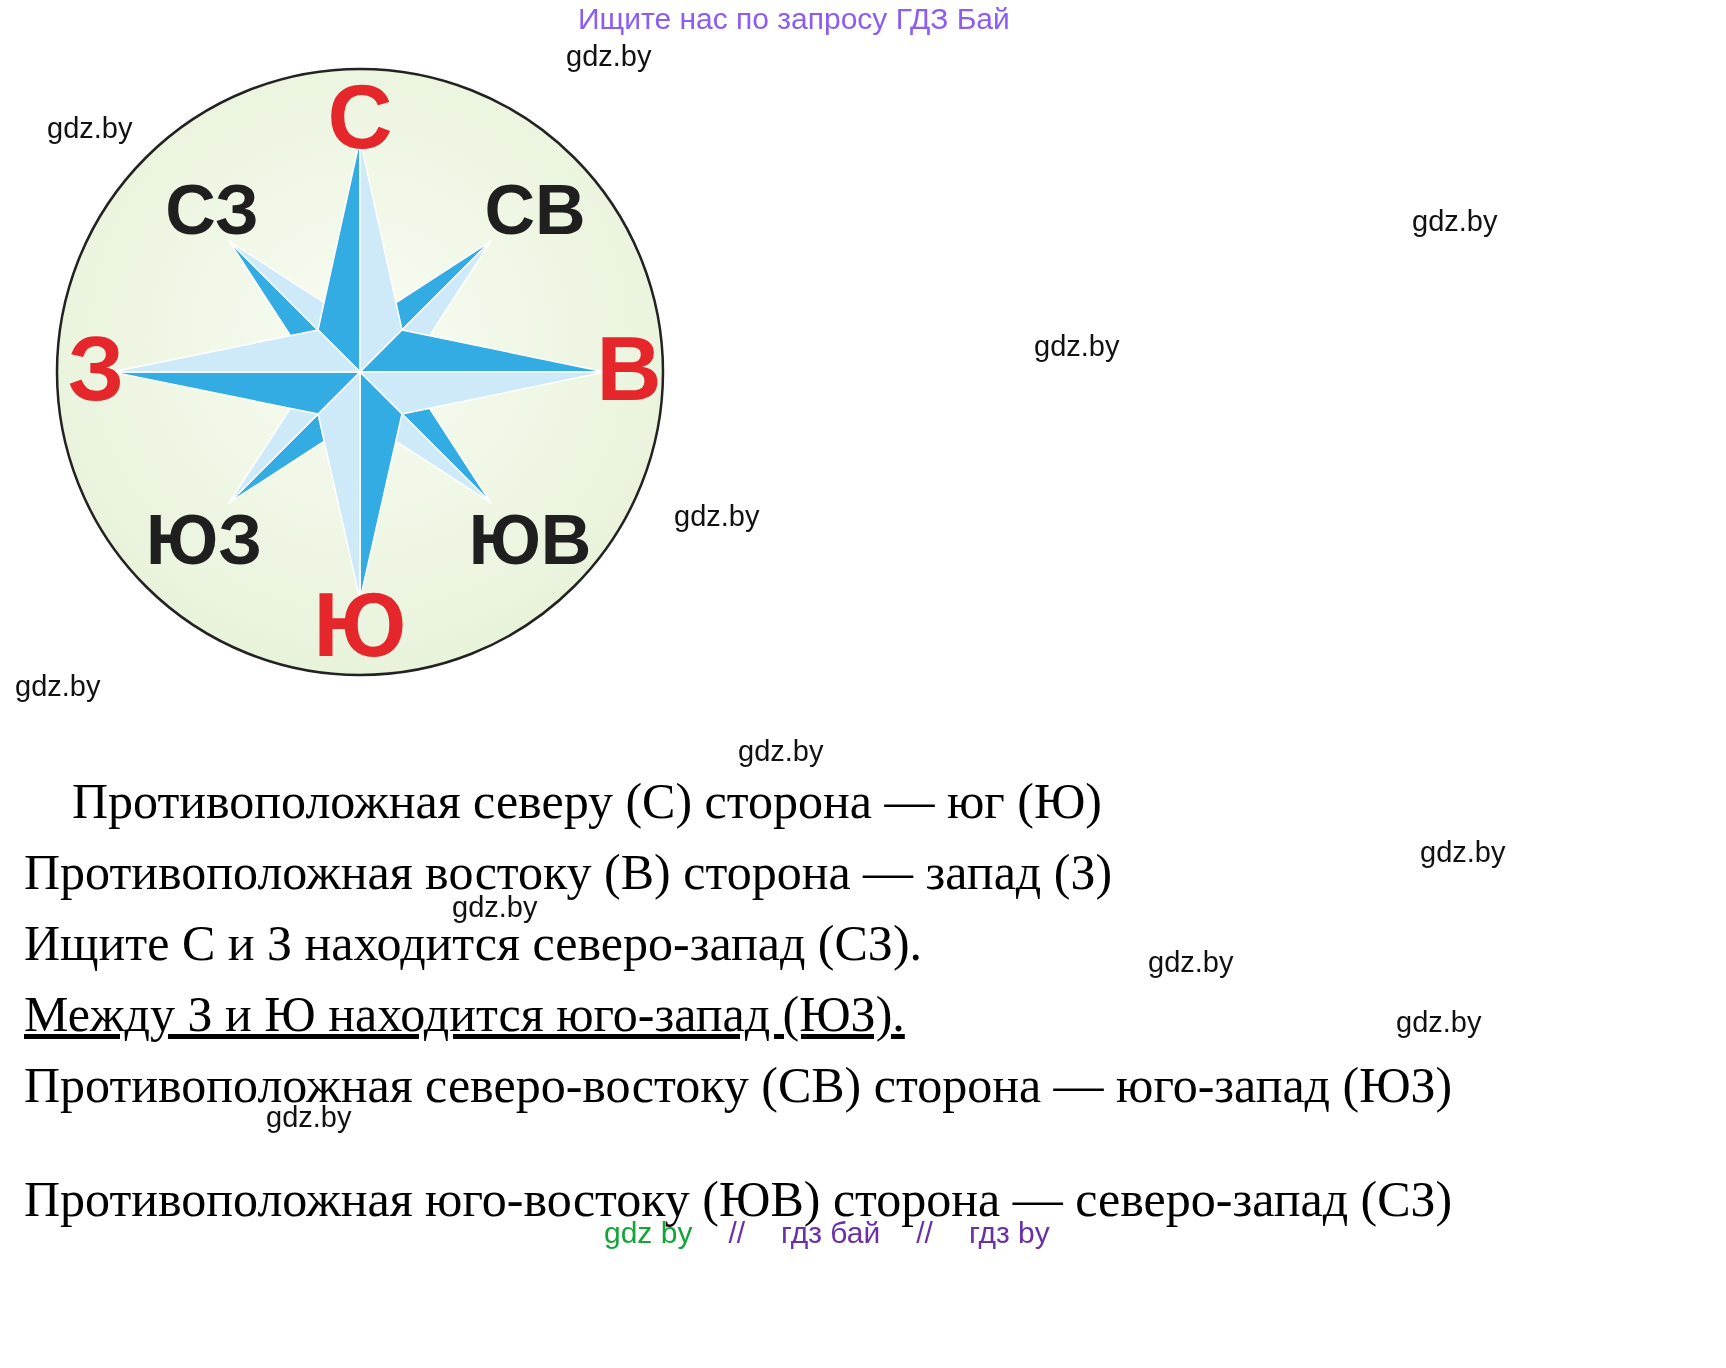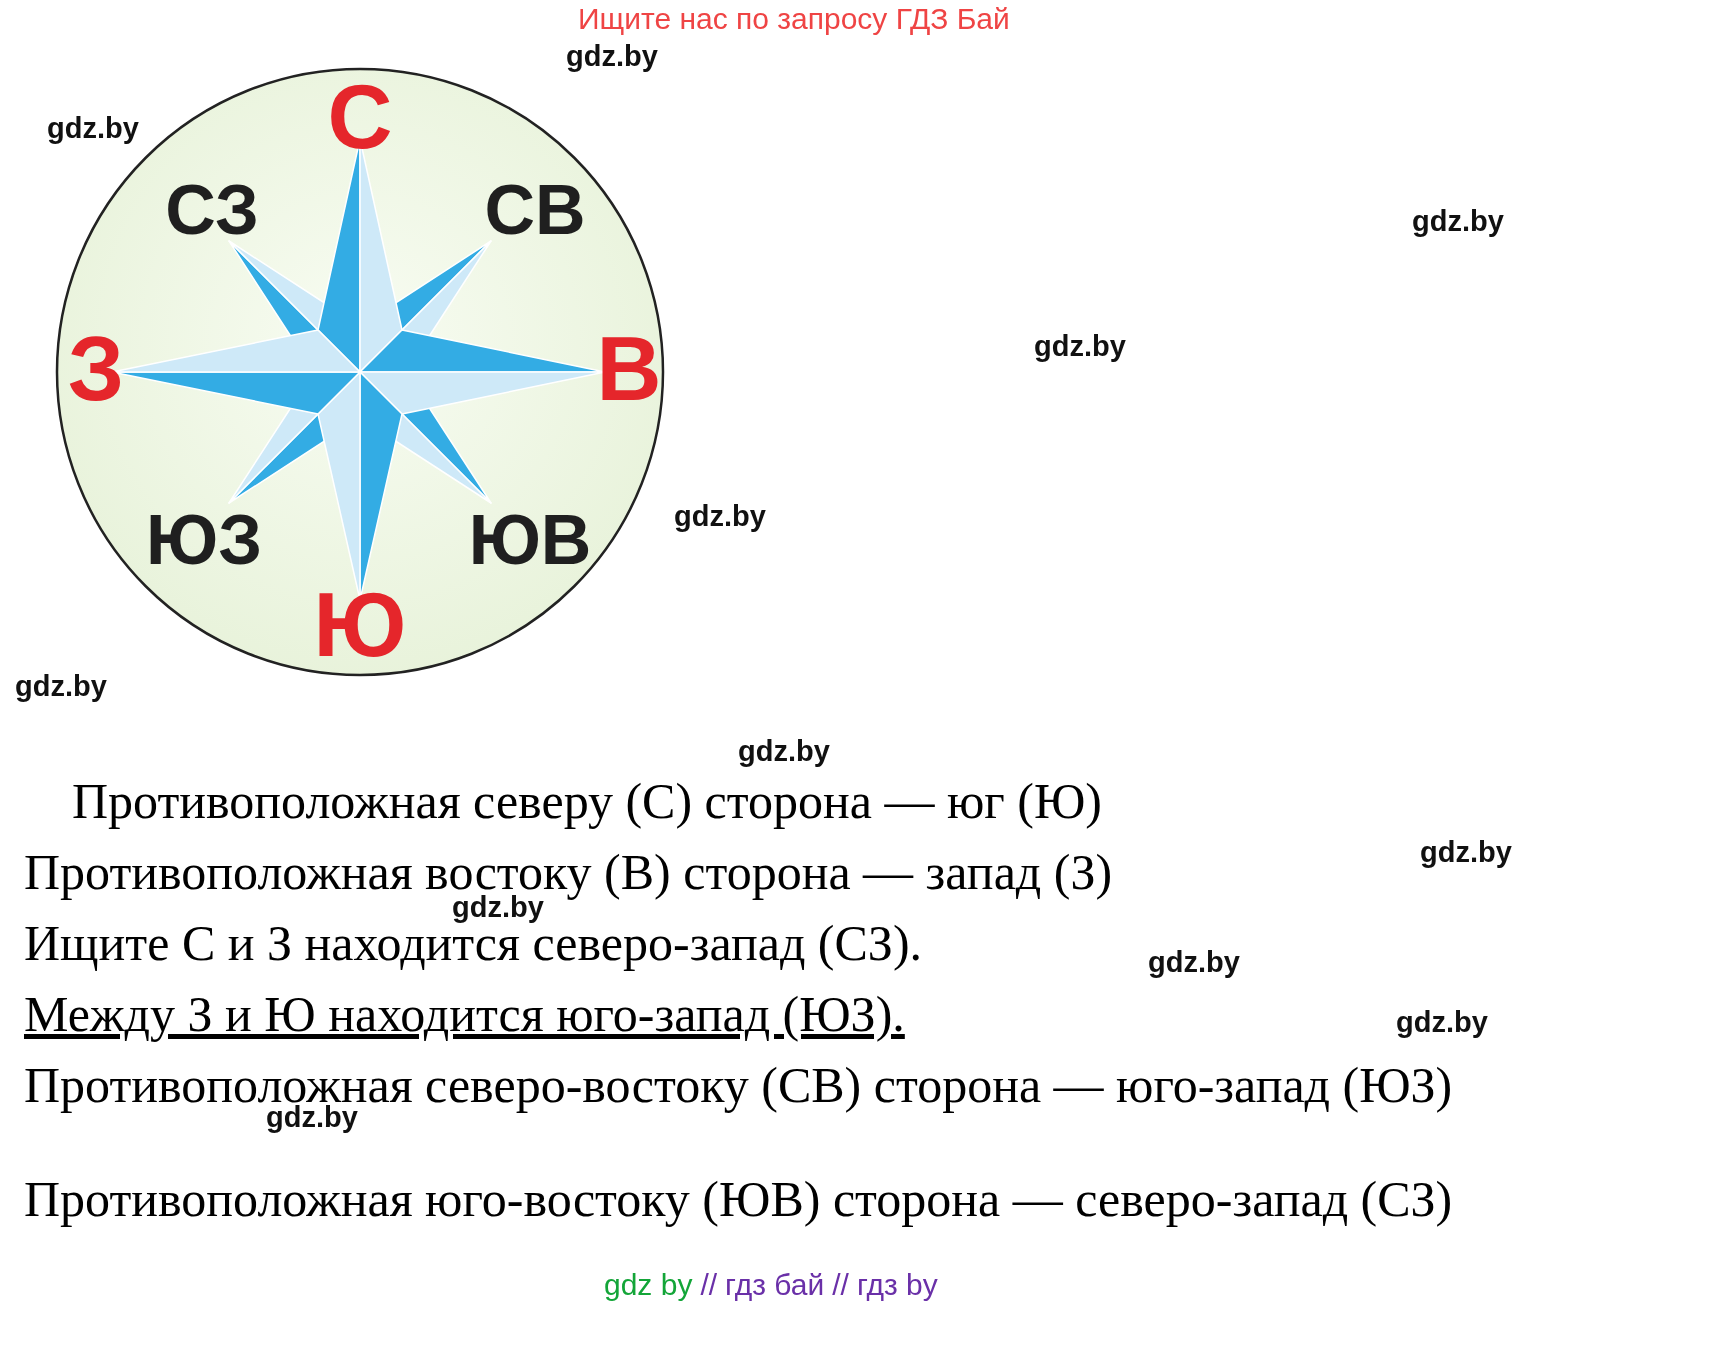--- a/index.html
+++ b/index.html
@@ -8,31 +8,30 @@
     width:1726px;
     height:1368px;
     background:#ffffff;
     overflow:hidden;
     font-family:"Liberation Sans", sans-serif;
   }
   .promo-header{
     position:absolute;
     left:578px; top:2px;
     font-size:30px;
-    color:#ef4444;
+    color:#8b5cf6;
     font-family:"Liberation Sans", sans-serif;
     white-space:nowrap;
   }
   .watermark{
     position:absolute;
     font-size:29px;
     color:#111111;
     font-family:"Liberation Sans", sans-serif;
     white-space:nowrap;
-    font-weight:bold;
   }
   .compass-wrap{
     position:absolute;
     left:52px; top:64px;
     width:616px; height:616px;
   }
   .cardinal-label{
     font-family:"Liberation Sans", sans-serif;
     font-weight:700;
     font-size:90px;
@@ -47,24 +46,24 @@
   .body-line{
     position:absolute;
     left:24px;
     font-family:"Liberation Serif", serif;
     font-size:50px;
     color:#000000;
     white-space:nowrap;
   }
   .footer{
     position:absolute;
-    left:604px; top:1268px;
+    left:604px; top:1216px;
     display:flex;
     align-items:baseline;
-    gap:8px;
+    gap:36px;
     font-size:30px;
     font-family:"Liberation Sans", sans-serif;
     white-space:nowrap;
     text-align:center;
   }
   .footer .green{color:#13a538;}
   .footer .purple{color:#6a30a8;}
 </style>
 </head>
 <body>

